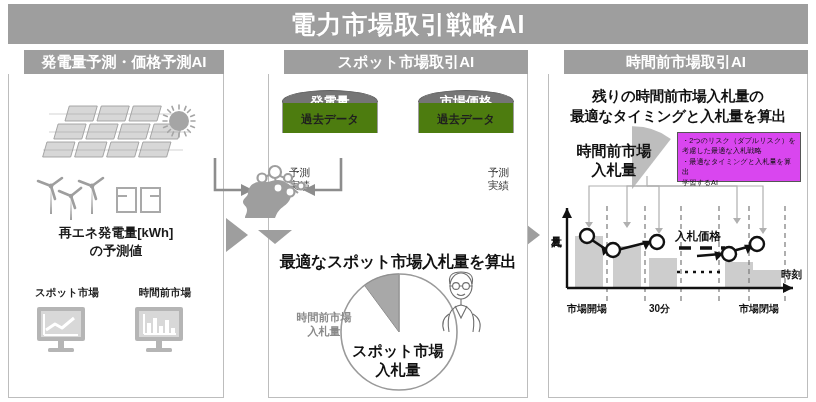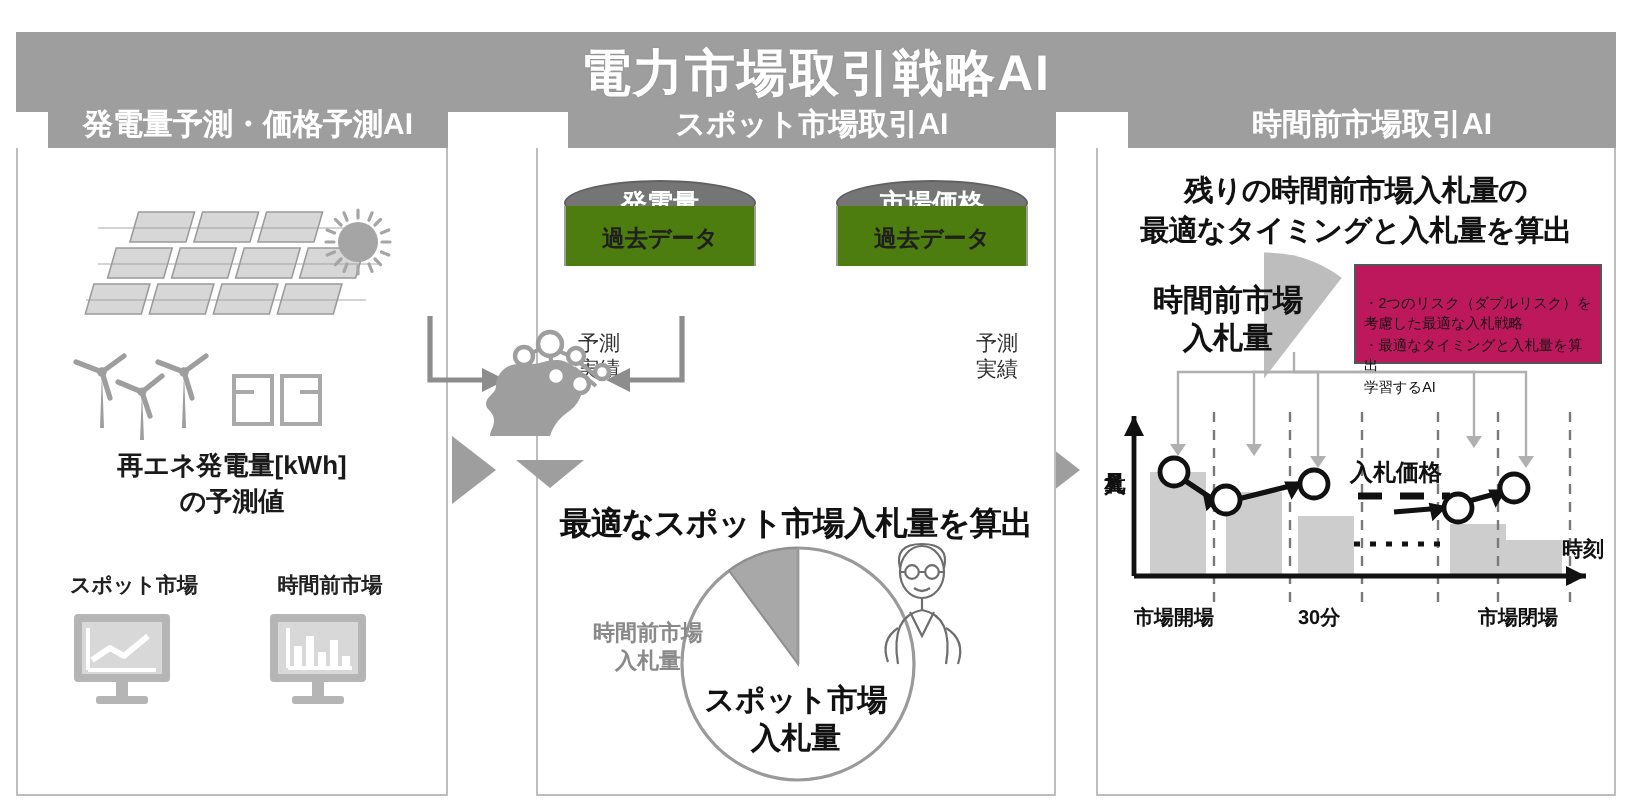--- a/index.html
+++ b/index.html
@@ -8,21 +8,21 @@
     background: #ffffff;
     font-family: "Liberation Sans", "DejaVu Sans", sans-serif;
     overflow: hidden;
   }
   #root { position: relative; width: 816px; height: 402px; background:#fff; }
 
   
   .main-title {
     position: absolute; left: 8px; top: 4px; width: 800px; height: 40px;
     background: #9e9e9e;
-    display: flex; align-items: center; justify-content: center; margin-top: 12px;
+    display: flex; align-items: center; justify-content: center;
   }
   .main-title span {
     color: #ffffff; font-size: 25px; font-weight: bold; letter-spacing: 1px;
     text-shadow: 0 0 1px #888;
   }
 
   
   .panel { position: absolute; top: 50px; height: 348px; }
   .panel-head {
     height: 24px; background: #9e9e9e;
@@ -116,21 +116,21 @@
     position:absolute; left:0; top:12px; width:100%; text-align:center;
     font-size:14.5px; font-weight:bold; color:#111; line-height:1.4;
     letter-spacing:-.3px;
   }
   .wedge-label {
     position:absolute; left:8px; top:68px; width:114px; text-align:center;
     font-size:15px; font-weight:bold; color:#111; line-height:1.25; z-index:3;
   }
   .note-box {
     position:absolute; left:128px; top:58px; width:124px; height:50px;
-    border:1px solid #555; background:#be185d; padding:14px 4px;
+    border:1px solid #555; background:#d946ef; padding:3px 4px;
     font-size:7.2px; color:#111; line-height:1.45; z-index:3;
   }
   .chart-area { position:absolute; left:0; top:110px; width:100%; height:212px; }
 
   svg { display:block; overflow:visible; }
 </style>
 </head>
 <body>
 
 <div id="root">

